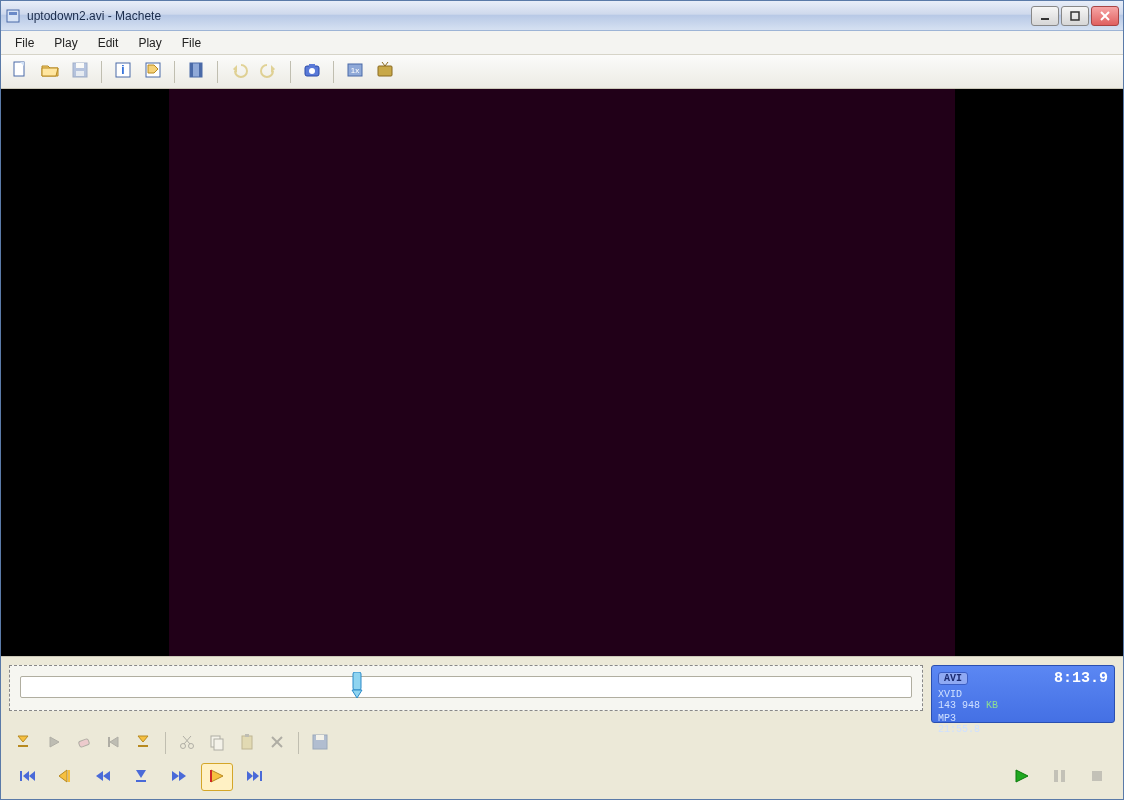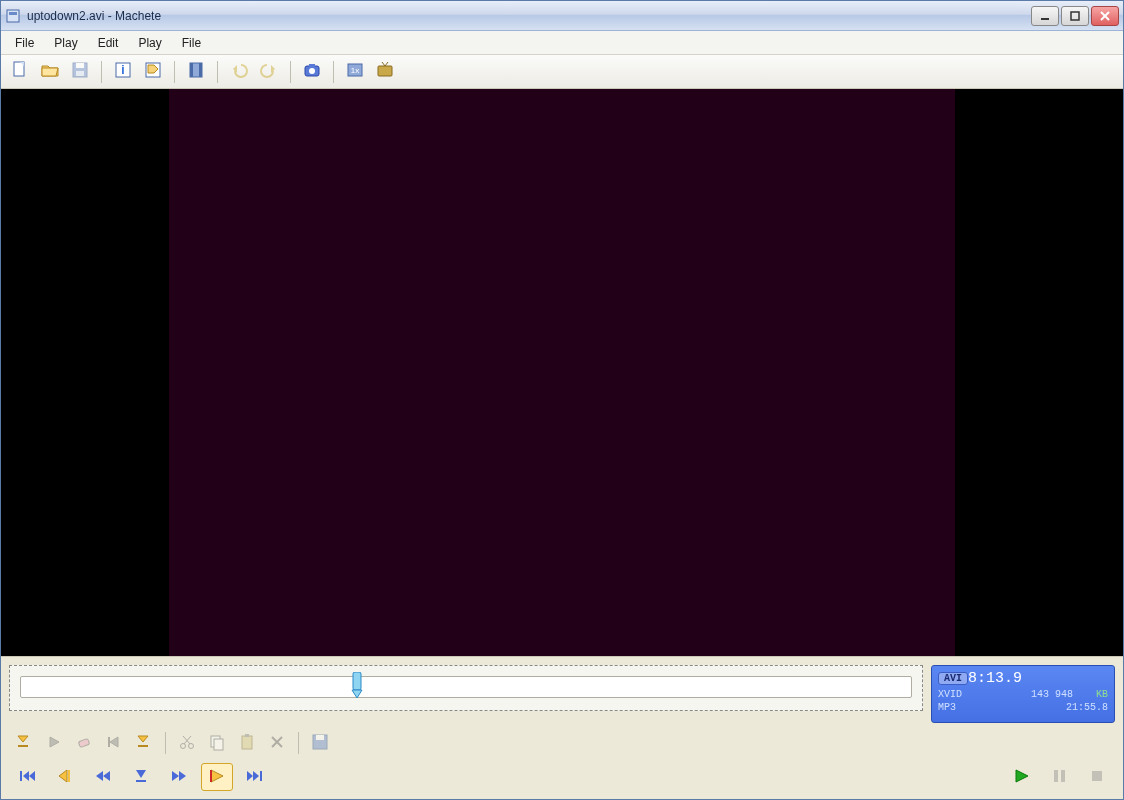--- a/index.html
+++ b/index.html
@@ -131,33 +131,33 @@
   border-radius: 3px;
   padding: 4px 6px;
   color: #fff;
   font-family: "Courier New", monospace;
   font-size: 11px;
   display: flex;
   flex-direction: column;
   gap: 2px;
   height:58px;
 }
-.info-top { display:flex; align-items:center; }
+.info-top { display:flex; justify-content:space-between; align-items:center; }
 .info-badge{
   background:#8fa9f3;
   border:1px solid #3b5ec4;
   border-radius:3px;
   padding:0 5px;
   font-weight:bold;
   color:#1a2a70;
   font-size:10px;
 }
-.info-time{ font-size:15px; font-weight:normal; text-align:right;}
-.info-row{ display:flex; justify-content:space-between; font-size:10px; color:#cfe0ff;}
-.info-row .kb{ color:#8fe08f;margin-left:17px; }
+.info-time{ font-size:15px; font-weight:bold; text-align:right;}
+.info-row{ display:flex; justify-content:space-between; font-size:10px; color:#cfe0ff;flex-direction:column;}
+.info-row .kb{ color:#8fe08f; }
 
 .edit-toolbar {
   height: 32px;
   display: flex;
   align-items: center;
   padding: 0 10px;
   gap: 4px;
 }
 .play-toolbar {
   height: 40px;

